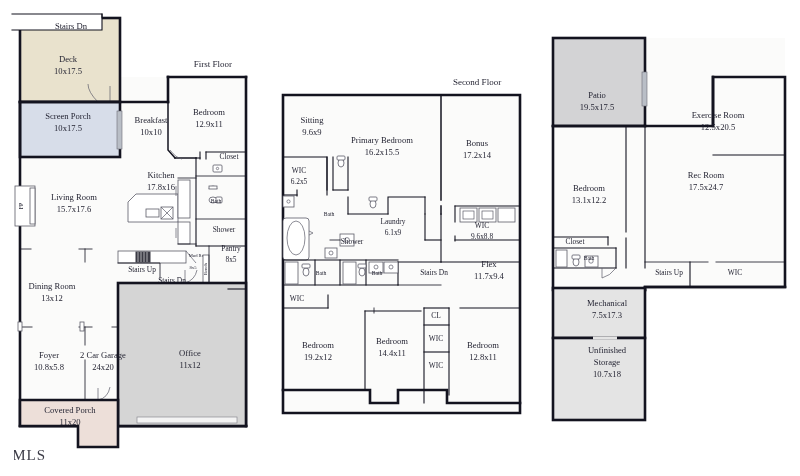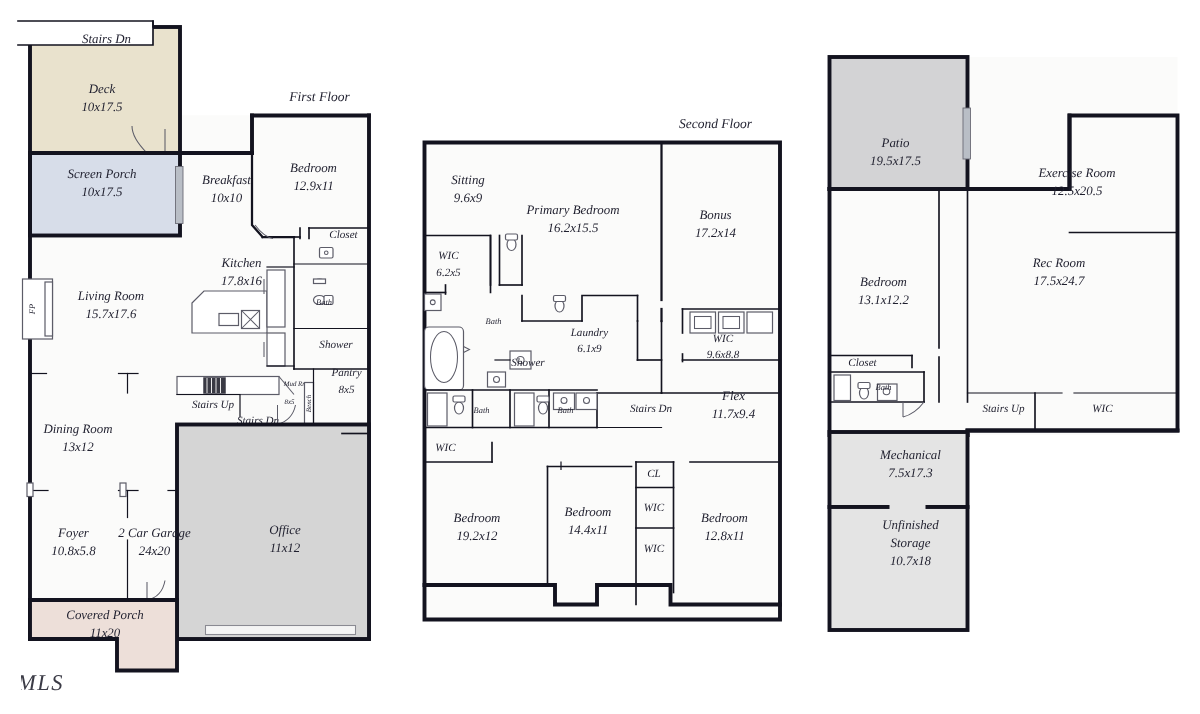--- a/index.html
+++ b/index.html
@@ -1,17 +1,17 @@
 <!DOCTYPE html>
 <html><head>
 <meta charset="utf-8">
 <style>
   html,body{margin:0;padding:0;background:#ffffff;}
   body{width:800px;height:476px;overflow:hidden;font-family:"Liberation Serif",serif;color:#1b1b28;}
-  #stage{position:relative;width:800px;height:372px;font-style:italic;}
+  #stage{position:relative;width:800px;height:372px;}
   svg{display:block;}
   .lbl{font-family:"Liberation Serif",serif;fill:#1f1f2e;text-anchor:middle;dominant-baseline:middle;}
   .rm{font-size:8.6px;}
   .sm{font-size:7.4px;}
   .xs{font-size:5.6px;}
   .xxs{font-size:4.6px;}
   .ttl{font-size:9px;}
   .wall{stroke:#13131f;fill:none;stroke-linecap:square;}
   .w-out{stroke-width:2.6;}
   .w-mid{stroke-width:1.5;}

